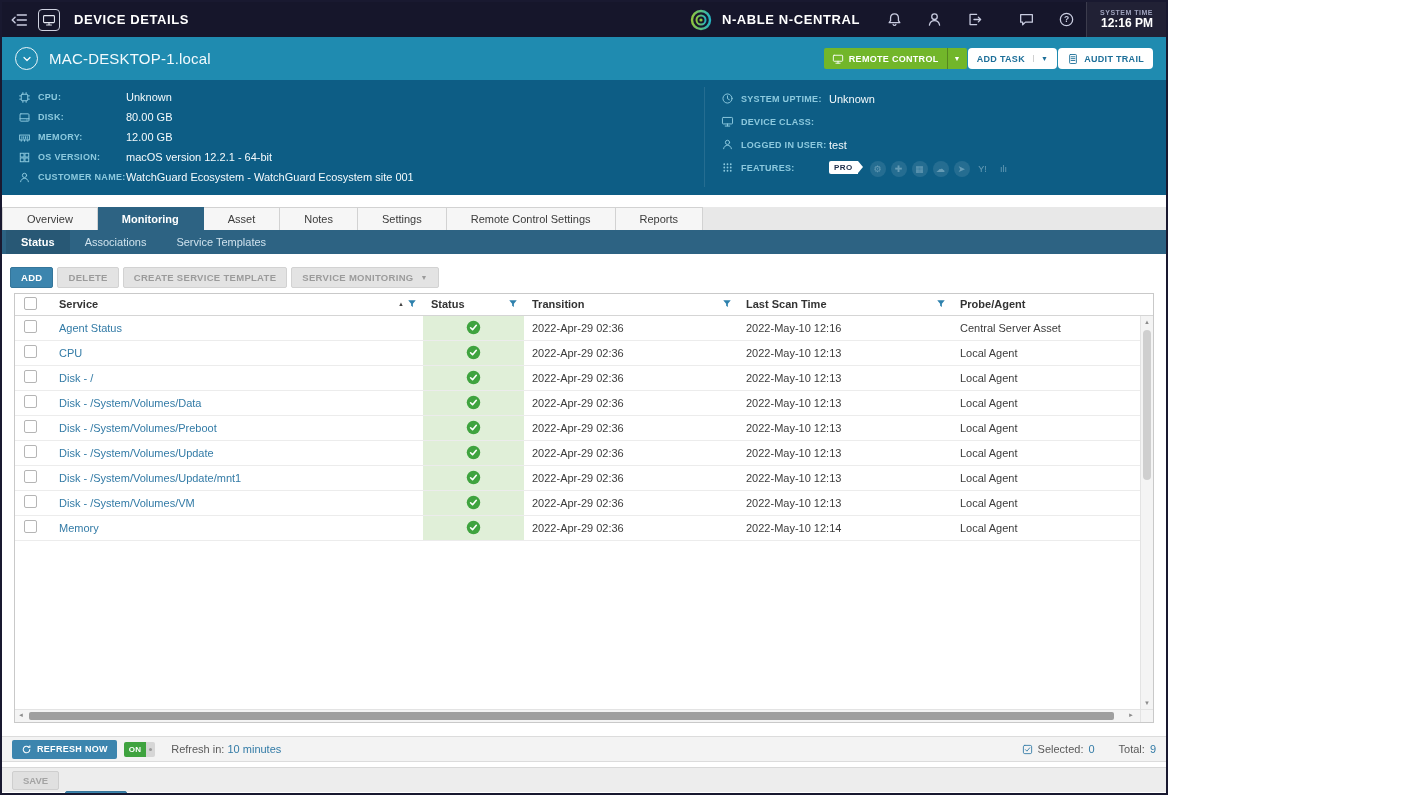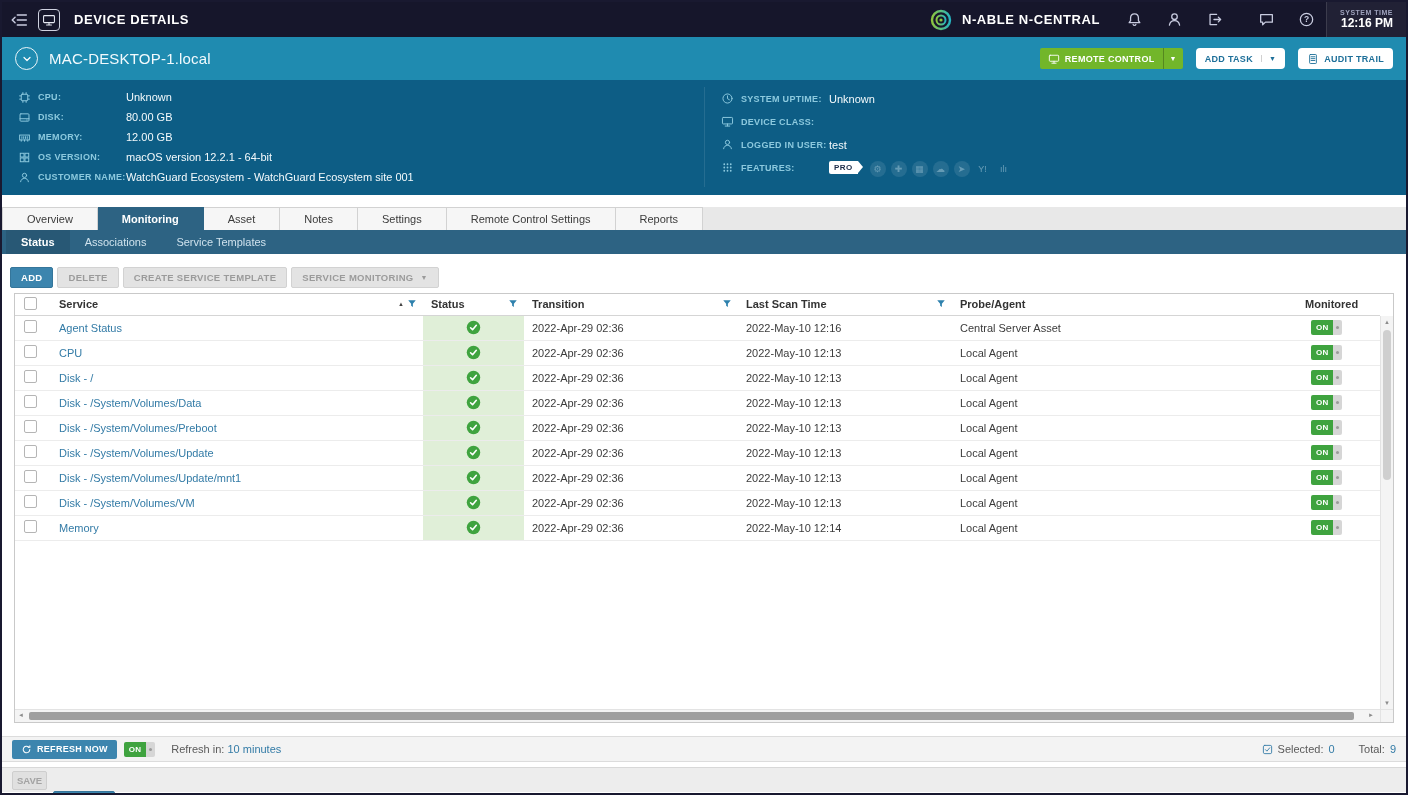--- a/index.html
+++ b/index.html
@@ -1,18 +1,18 @@
 <!DOCTYPE html>
 <html><head>
 <meta charset="utf-8">
 <style>
   * { box-sizing: border-box; margin: 0; padding: 0; }
   html,body { width:1408px; height:795px; overflow:hidden; background:#fff;
               font-family:"Liberation Sans", sans-serif; }
-  .window { width:1408px; height:795px; border:2px solid #191930; background:#fff;
+  .window { width:1168px; height:795px; border:2px solid #191930; background:#fff;
             display:flex; flex-direction:column; overflow:hidden; }
 
   
   .topbar { height:35px; flex:0 0 35px; background:#16162b; display:flex; align-items:center; color:#fff; }
   .tb-left { display:flex; align-items:center; gap:10px; padding-left:8px; height:100%; }
   .collapse-ic { width:18px; height:18px; color:#c9cce0; cursor:pointer; }
   .app-ic-box { width:22px; height:22px; border:1.3px solid #cfd2e0; border-radius:4px;
                 display:flex; align-items:center; justify-content:center; }
   .app-ic-box svg { width:14px; height:14px; color:#e8eaf4; }
   .tb-title { font-size:13px; font-weight:bold; letter-spacing:.6px; margin-left:4px; }
@@ -26,21 +26,21 @@
              align-items:flex-end; background:rgba(255,255,255,.05); border-left:1px solid rgba(255,255,255,.12); }
   .systime-label { font-size:7px; font-weight:bold; color:#9fa3bd; letter-spacing:.5px; }
   .systime-value { font-size:12px; font-weight:bold; color:#fff; }
 
   
   .band { height:43px; flex:0 0 43px; background:#1f8bb0; display:flex; align-items:center; padding:0 13px; gap:11px; }
   .chev-circle { width:23px; height:23px; border:1.6px solid rgba(255,255,255,.9); border-radius:50%;
                  display:flex; align-items:center; justify-content:center; cursor:pointer; flex:0 0 23px; }
   .chev-circle svg { width:12px; height:12px; color:#fff; }
   .device-name { font-size:15px; color:#f2fafd; font-weight:500; letter-spacing:.2px; }
-  .band-actions { margin-left:auto; display:flex; align-items:flex-end; gap:13px; }
+  .band-actions { margin-left:auto; display:flex; align-items:flex-end; gap:1px; }
   .btn-rc { display:inline-flex; height:21px; background:#72b62a; border-radius:2px; overflow:hidden;
             color:#fff; font-size:9px; font-weight:bold; letter-spacing:.3px; cursor:pointer; }
   .btn-rc-main { display:flex; align-items:center; gap:5px; padding:0 8px; }
   .btn-rc-main svg { width:12px; height:12px; color:#fff; }
   .btn-rc-caret { display:flex; align-items:center; padding:0 6px; border-left:1px solid rgba(0,0,0,.25); font-size:7px; }
   .btn-white { display:inline-flex; align-items:center; height:21px; background:#fff; border-radius:4px;
                color:#1d6f99; font-size:9px; font-weight:bold; letter-spacing:.3px; padding:0 9px; gap:5px; cursor:pointer; }
   .btn-white svg { width:12px; height:12px; color:#1d6f99; }
   .bw-caret { font-size:7px; border-left:1px solid #d0d0d0; padding-left:7px; margin-left:3px; }
 
@@ -127,21 +127,21 @@
   .refresh-text { font-size:11px; color:#5a5a5a; margin-left:16px; }
   .link-inline { color:#337ba6; cursor:pointer; }
   .rb-right { margin-left:auto; display:flex; align-items:center; gap:5px; font-size:11px; color:#5a5a5a; }
   .rb-right svg { width:11px; height:11px; color:#337ba6; }
   .rb-gap { width:14px; }
 
   
   .action-bar { margin-top:5px; height:25px; flex:0 0 25px; background:#ededed; border-top:1px solid #d8d8d8;
                 display:flex; align-items:center; gap:6px; padding:0 10px; }
   .btn-save { height:19px; background:#e0e0e0; color:#a3a3a3; border:1px solid #cecece; font-size:9.5px; font-weight:bold;
-              padding:0 4px; border-radius:2px; display:inline-flex; align-items:center; cursor:default; }
+              padding:0 10px; border-radius:2px; display:inline-flex; align-items:center; cursor:default; }
   .btn-cancel { height:19px; background:#3c85ae; color:#fff; border:1px solid #35769b; font-size:9.5px; font-weight:bold;
                 padding:0 10px; border-radius:2px; display:inline-flex; align-items:center; cursor:pointer;margin-top:40px; }
 </style>
 </head>
 <body>
 
 <svg width="0" height="0" style="position:absolute">
   <defs>
     <symbol id="sym-collapse" viewBox="0 0 16 16">
         <g stroke="currentColor" fill="none" stroke-width="1.3" stroke-linecap="round" stroke-linejoin="round">

